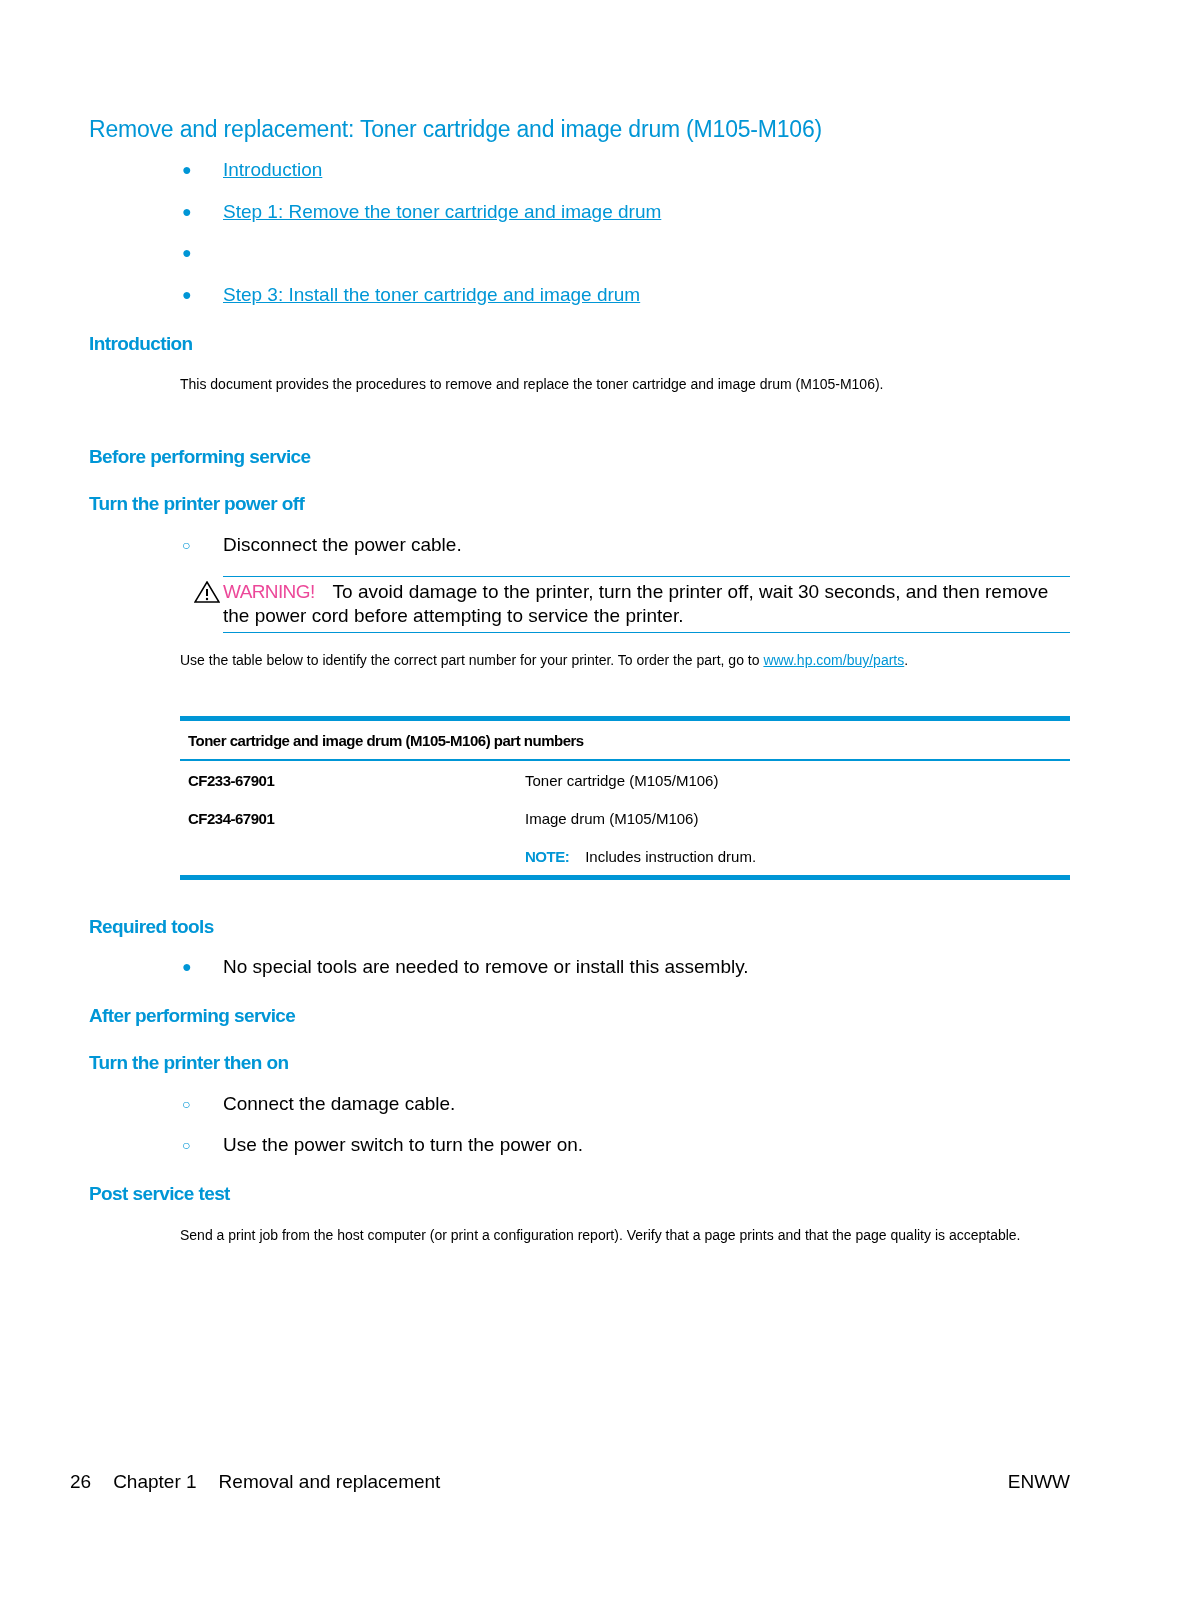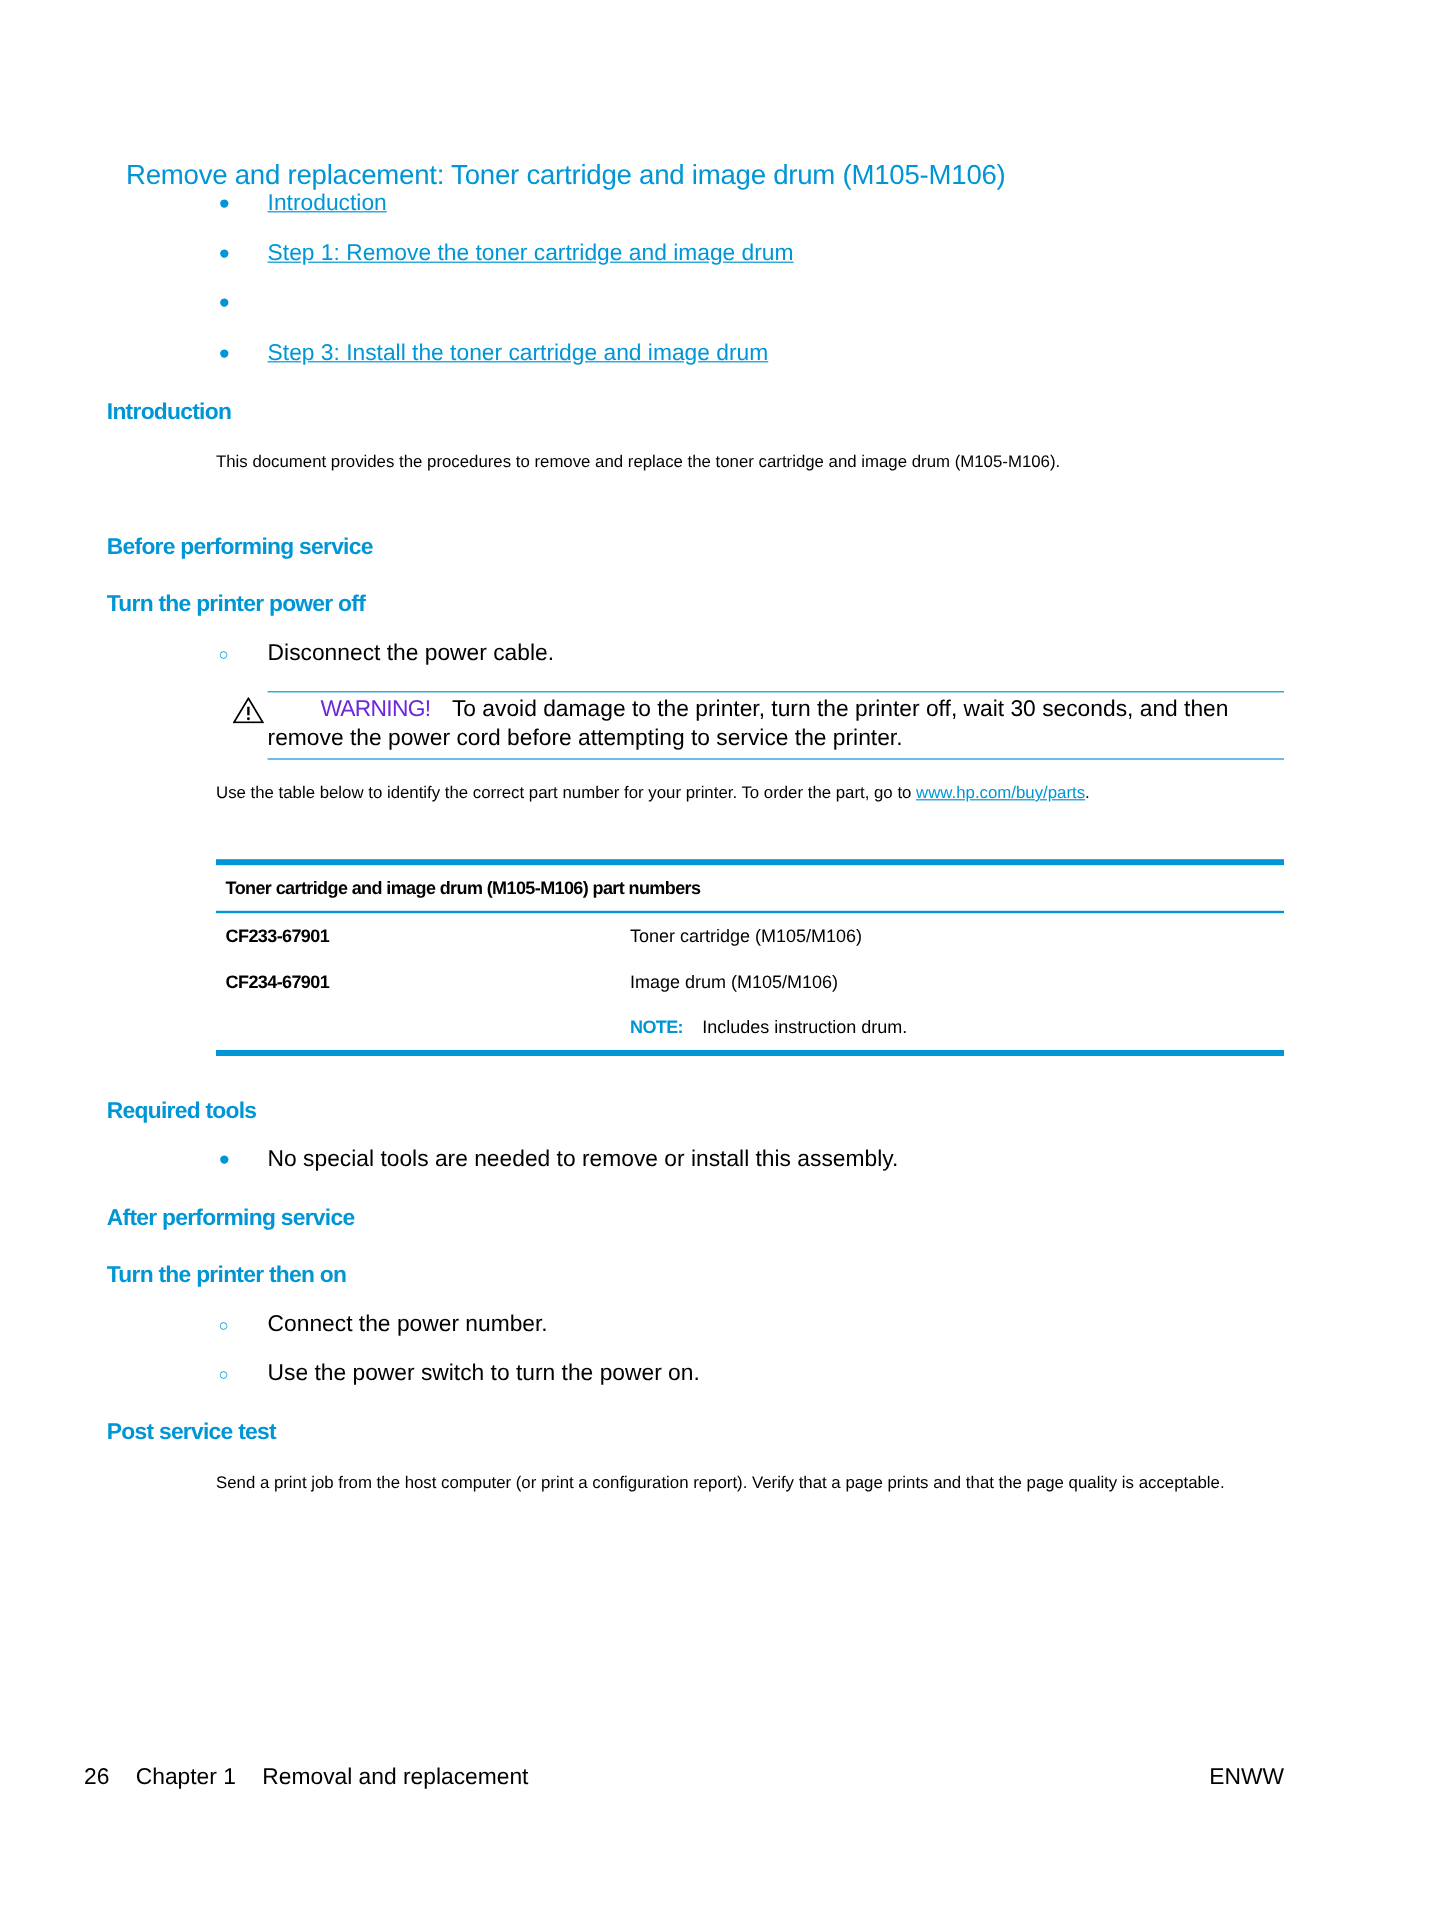--- a/index.html
+++ b/index.html
@@ -1,29 +1,29 @@
 <!DOCTYPE html>
 <html><head>
   <meta charset="utf-8">
   <style>
     html, body { margin: 0; padding: 0; background: #ffffff; }
     body { width: 1202px; height: 1600px; position: relative; font-family: "Liberation Sans", sans-serif; color: #000; overflow: hidden; }
-    .title { position: absolute; left: 89px; top: 116px; font-size: 23px; color: #0096d6; margin: 16px; font-weight: normal; letter-spacing: -0.2px; }
+    .title { position: absolute; left: 89px; top: 116px; font-size: 23px; color: #0096d6; margin: 0; font-weight: normal; letter-spacing: -0.2px; }
     .toc { position: absolute; left: 180px; top: 157px; margin: 0; padding: 0; list-style: none; }
     .toc li { height: 41.5px; display: flex; align-items: flex-start; font-size: 19px; }
     .dot { width: 43px; color: #0096d6; font-size: 16px; line-height: 26px; padding-left: 2px; box-sizing: border-box; }
     .link { color: #0096d6; text-decoration: underline; line-height: 26px; cursor: pointer; }
     .h2 { position: absolute; left: 89px; font-size: 19px; color: #0096d6; margin: 0; font-weight: bold; letter-spacing: -0.6px; }
     .para { position: absolute; left: 180px; width: 890px; font-size: 14px; line-height: 24px; margin: 0; }
     .bullet-row { position: absolute; left: 180px; display: flex; font-size: 19px; line-height: 24px; }
     .circle { width: 43px; color: #0096d6; font-size: 14px; padding-left: 2px; box-sizing: border-box; line-height: 24px; }
     .warning { position: absolute; left: 194px; top: 576px; width: 876px; }
     .warn-lines { margin-left: 29px; border-top: 1px solid #0096d6; border-bottom: 1px solid #0096d6; padding: 3px 0 4px 0; font-size: 19px; line-height: 24px; }
     .warn-icon { position: absolute; left: 0; top: 5px; width: 26px; height: 22px; }
-    .warn-label { color: #6d28d9; letter-spacing: -0.6px; margin-right: 18px; margin-left: 44px; }
+    .warn-label { color: #ec4899; letter-spacing: -0.6px; margin-right: 18px; }
     .table { position: absolute; left: 180px; top: 716px; width: 890px; border-top: 5px solid #0096d6; border-bottom: 5px solid #0096d6; }
     .thead { font-size: 15px; font-weight: bold; padding: 11px 8px 10px 8px; border-bottom: 2px solid #0096d6; letter-spacing: -0.5px; }
     .trow { display: flex; font-size: 15px; height: 38px; align-items: center; }
     .trow:first-of-type { margin-top: 0; }
     .c1 { width: 337px; padding-left: 8px; font-weight: bold; letter-spacing: -0.5px; }
     .c2 { flex: 1; }
     .note-label { color: #0096d6; font-weight: bold; margin-right: 16px; letter-spacing: -0.5px; }
     .footer { position: absolute; top: 1471px; left: 70px; width: 1000px; font-size: 19px; display: flex; justify-content: space-between; }
     .footer .left span { margin-right: 22px; }
   </style>
@@ -94,21 +94,21 @@
 <div class="bullet-row" style="top:955px">
   <span class="circle" style="font-size:16px">●</span>
   <span>No special tools are needed to remove or install this assembly.</span>
 </div>
 
 <h2 class="h2" style="top:1005px">After performing service</h2>
 <h2 class="h2" style="top:1052px">Turn the printer then on</h2>
 
 <div class="bullet-row" style="top:1092px">
   <span class="circle">○</span>
-  <span>Connect the power number.</span>
+  <span>Connect the damage cable.</span>
 </div>
 <div class="bullet-row" style="top:1133px">
   <span class="circle">○</span>
   <span>Use the power switch to turn the power on.</span>
 </div>
 
 <h2 class="h2" style="top:1183px">Post service test</h2>
 <p class="para" style="top:1223px">Send a print job from the host computer (or print a configuration report). Verify that a page prints and that the page quality is acceptable.</p>
 
 <div class="footer">

